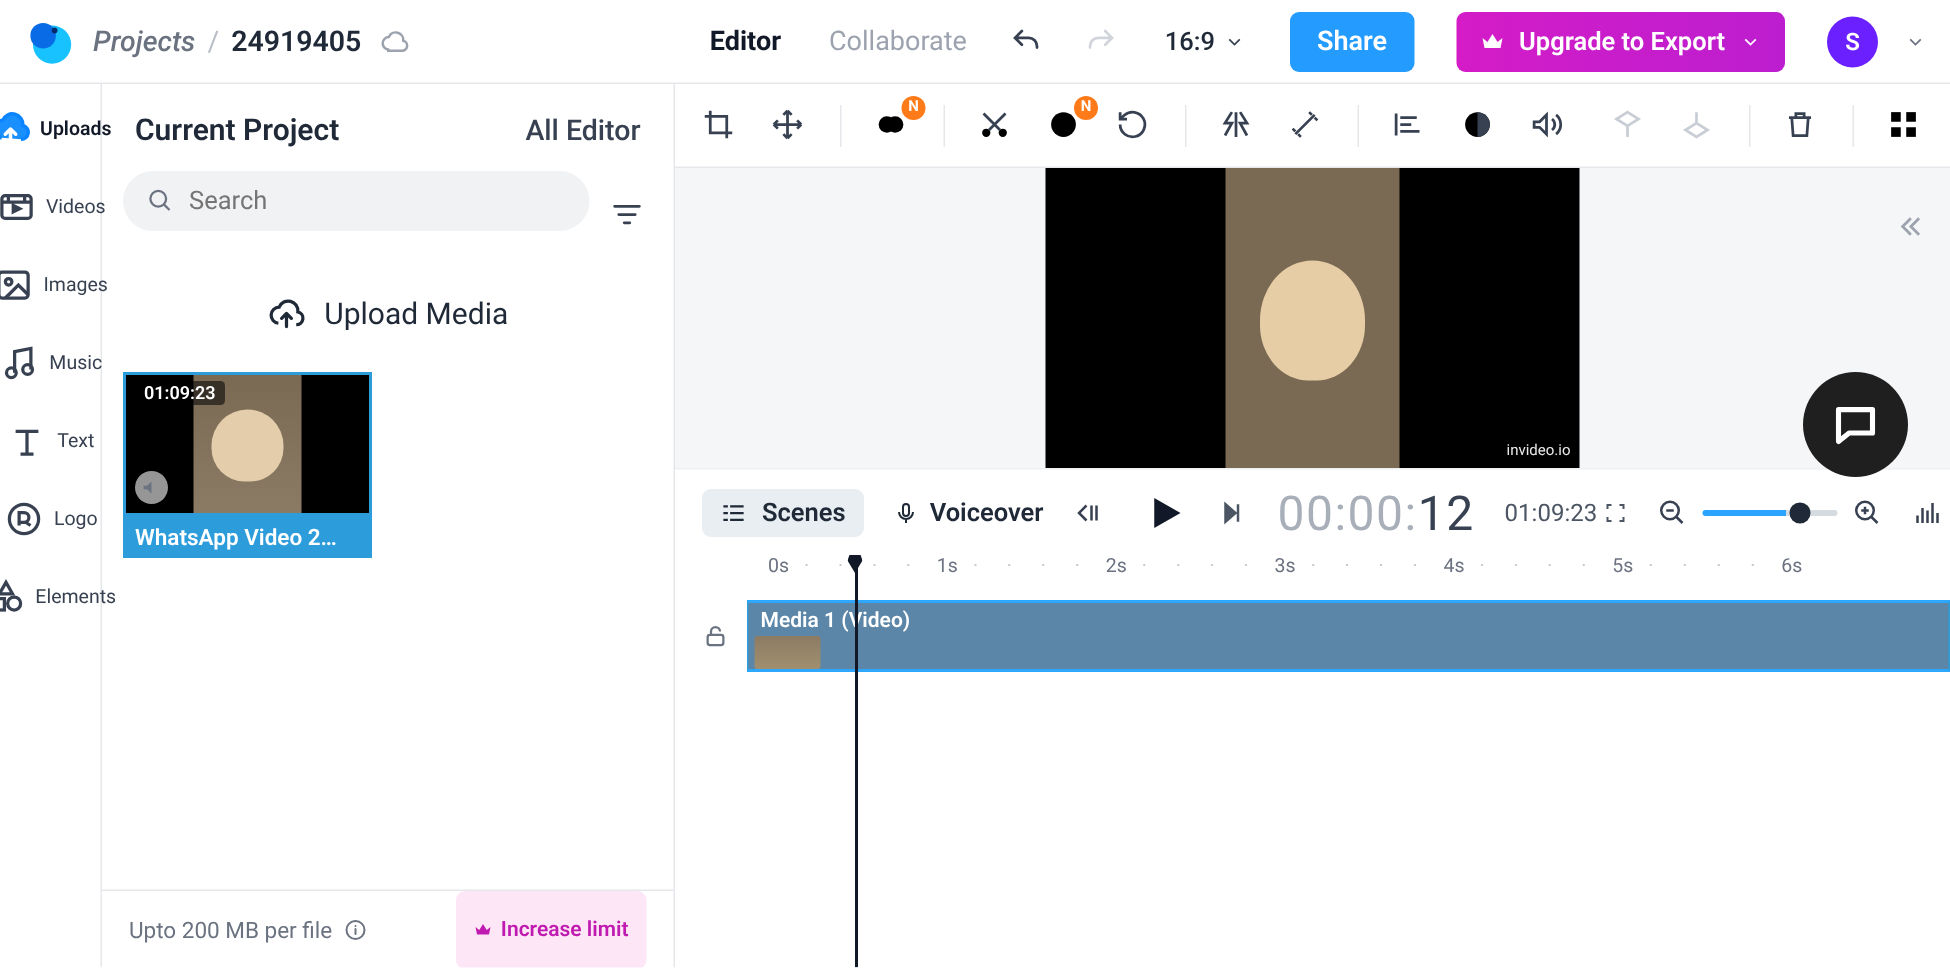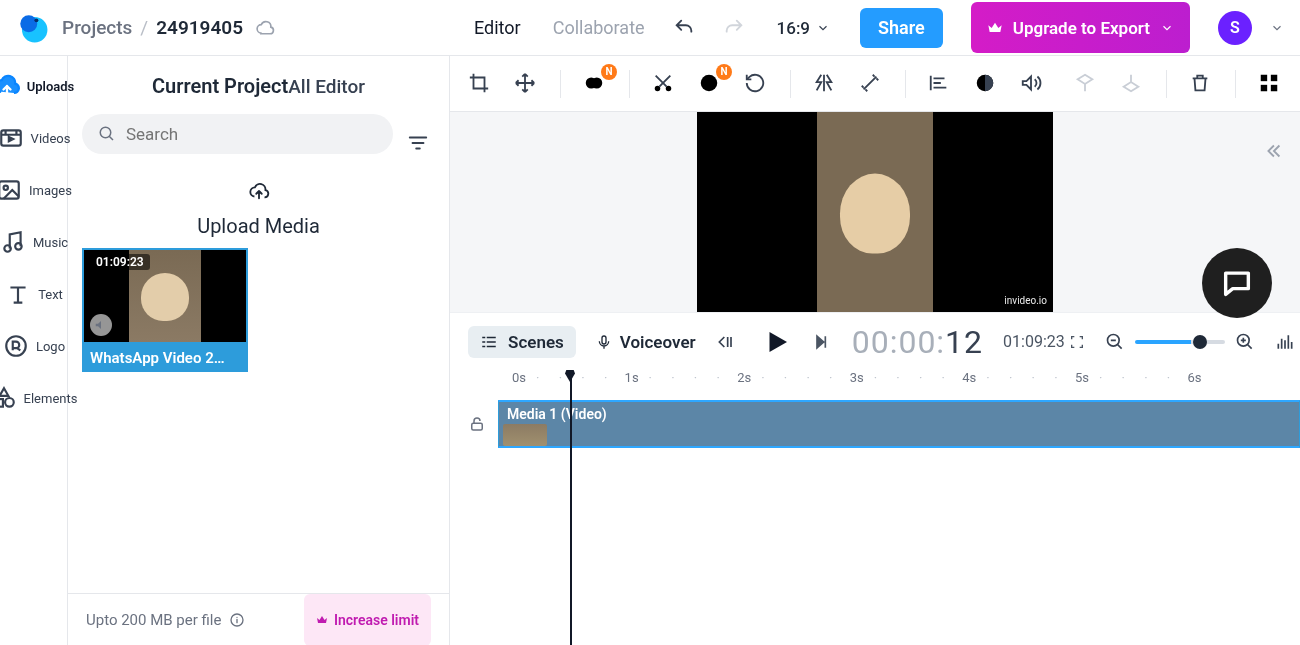--- a/index.html
+++ b/index.html
@@ -3,58 +3,58 @@
 <meta charset="utf-8">
 <style>
 * { box-sizing: border-box; margin: 0; padding: 0; font-family: -apple-system, BlinkMacSystemFont, "Segoe UI", Roboto, Arial, sans-serif; }
 html, body { width: 1300px; height: 645px; overflow: hidden; background: #fff; }
 .app { width: 1300px; height: 645px; display: flex; flex-direction: column; }
 
 
 .topbar { height: 56px; display: flex; align-items: center; padding: 0 16px; border-bottom: 1px solid #e5e7eb; gap: 12px; }
 .logo { width: 34px; height: 34px; }
 .breadcrumb { display: flex; align-items: center; gap: 8px; color: #656b76; font-size: 19px; }
-.breadcrumb .proj { color: #6b7280; font-weight: 500; }
+.breadcrumb .proj { color: #6b7280; font-weight: 500; font-style: italic; }
 .breadcrumb .slash { color: #b9bec7; }
 .breadcrumb .pid { color: #1f2937; font-weight: 600; }
 .cloud { color: #9ca3af; margin-left: 4px; }
 .spacer { flex: 1; }
-.tab-editor { font-weight: 400; color: #111827; font-size: 18px; }
+.tab-editor { font-weight: 700; color: #111827; font-size: 18px; }
 .tab-collab { color: #9ca3af; font-size: 18px; margin-left: 20px; }
 .undo, .redo { color: #6b7280; margin-left: 16px; font-size: 20px; }
 .redo { color: #d1d5db; }
 .ratio { margin-left: 20px; color: #1f2937; font-weight: 500; font-size: 17px; display: flex; align-items: center; gap: 6px; }
 .share-btn { margin-left: 18px; background: #249cff; color: #fff; border: none; border-radius: 6px; height: 40px; padding: 0 18px; font-size: 18px; font-weight: 600; cursor: pointer; }
-.export-btn { margin-left: 16px; background: #cc1ebf; background: linear-gradient(90deg, #d41cc7, #bc1ecf); color: #fff; border: none; border-radius: 6px; height: 51px; padding: 0 16px; font-size: 17px; font-weight: 600; display: flex; align-items: center; gap: 10px; cursor: pointer; }
+.export-btn { margin-left: 16px; background: #cc1ebf; background: linear-gradient(90deg, #d41cc7, #bc1ecf); color: #fff; border: none; border-radius: 6px; height: 40px; padding: 0 16px; font-size: 17px; font-weight: 600; display: flex; align-items: center; gap: 10px; cursor: pointer; }
 .avatar { margin-left: 16px; width: 34px; height: 34px; border-radius: 50%; background: #6b21ff; color: #fff; display: flex; align-items: center; justify-content: center; font-weight: 600; font-size: 16px; }
 .avatar-chevron { margin-left: 6px; color: #6b7280; }
 
 
 .body { flex: 1; display: flex; min-height: 0; }
 
 
 .rail { width: 68px; border-right: 1px solid #e5e7eb; display: flex; flex-direction: column; align-items: center; padding-top: 16px; gap: 24px; }
 .rail-item { display: flex; flex-direction: row; align-items: center; gap: 6px; color: #6b7280; font-size: 13px; cursor: pointer; }
 .rail-item.active { color: #0a85ff; font-weight: 600; }
 .rail-item.active .ricon svg { fill: #0a85ff; stroke: #0a85ff; }
 .ricon { width: 28px; height: 28px; display: flex; align-items: center; justify-content: center; }
 .rail-item svg { stroke: #374151; fill: none; stroke-width: 2; }
 .rail-item .lbl { color: #374151; }
 .rail-item.active .lbl { color: #111827; }
 
 
 .panel { width: 382px; border-right: 1px solid #e5e7eb; display: flex; flex-direction: column; }
-.panel-header { display: flex; align-items: center; justify-content: center; padding: 18px 22px 10px 22px; }
+.panel-header { display: flex; align-items: center; justify-content: space-between; padding: 18px 22px 10px 22px; }
 .panel-header .cur { font-size: 20px; font-weight: 600; color: #1f2937; }
 .panel-header .all { font-size: 19px; font-weight: 500; color: #374151; }
 .search-row { display: flex; align-items: flex-end; gap: 14px; padding: 6px 20px 6px 14px; }
 .search-box { flex: 1; background: #f1f2f4; border-radius: 999px; height: 40px; display: flex; align-items: center; padding: 0 16px; color: #6b7280; gap: 10px; }
 .search-box input { border: none; outline: none; background: transparent; font-size: 17px; color: #374151; width: 100%; }
 .filter-icon { color: #374151; }
-.upload-area { margin: 20px 14px 10px; display: flex; align-items: center; justify-content: center; gap: 12px; height: 58px; color: #1f2937; font-size: 20px; cursor: pointer; flex-direction: column; }
+.upload-area { margin: 20px 14px 10px; display: flex; align-items: center; justify-content: center; gap: 12px; height: 58px; color: #1f2937; font-size: 20px; cursor: pointer; }
 .media-list { padding: 0 14px; }
 .media-card { width: 166px; }
 .thumb { width: 166px; height: 96px; border: 2px solid #2d9cdb; position: relative; background: #000; overflow: hidden; }
 .thumb .dur { position: absolute; top: 4px; left: 6px; background: rgba(0,0,0,.55); color: #fff; font-size: 12px; padding: 1px 6px; border-radius: 3px; font-weight: 600; }
 .thumb .mute { position: absolute; bottom: 6px; left: 6px; width: 22px; height: 22px; background: rgba(200,200,200,.75); border-radius: 50%; display: flex; align-items: center; justify-content: center; }
 .thumb .tcenter { position: absolute; left: 50%; top: 0; width: 72px; height: 100%; transform: translateX(-50%); background: linear-gradient(#7a6a54, #8b7a64); }
 .thumb .tface { position:absolute; left:50%; top:50%; width:48px; height:48px; transform:translate(-50%,-48%); background:#e3cdaa; border-radius:50% 50% 46% 46%; }
 .fname { background: #2d9cdb; color: #fff; height: 28px; display: flex; align-items: center; padding: 0 8px; font-size: 15px; white-space: nowrap; overflow: hidden; text-overflow: ellipsis; font-weight: 600; }
 .panel-footer { margin-top: auto; border-top: 1px solid #e5e7eb; height: 52px; display: flex; align-items: center; padding: 0 18px; justify-content: space-between; }
 .panel-footer .limit { color: #6b7280; font-size: 15px; display: flex; align-items: center; gap: 8px; }

